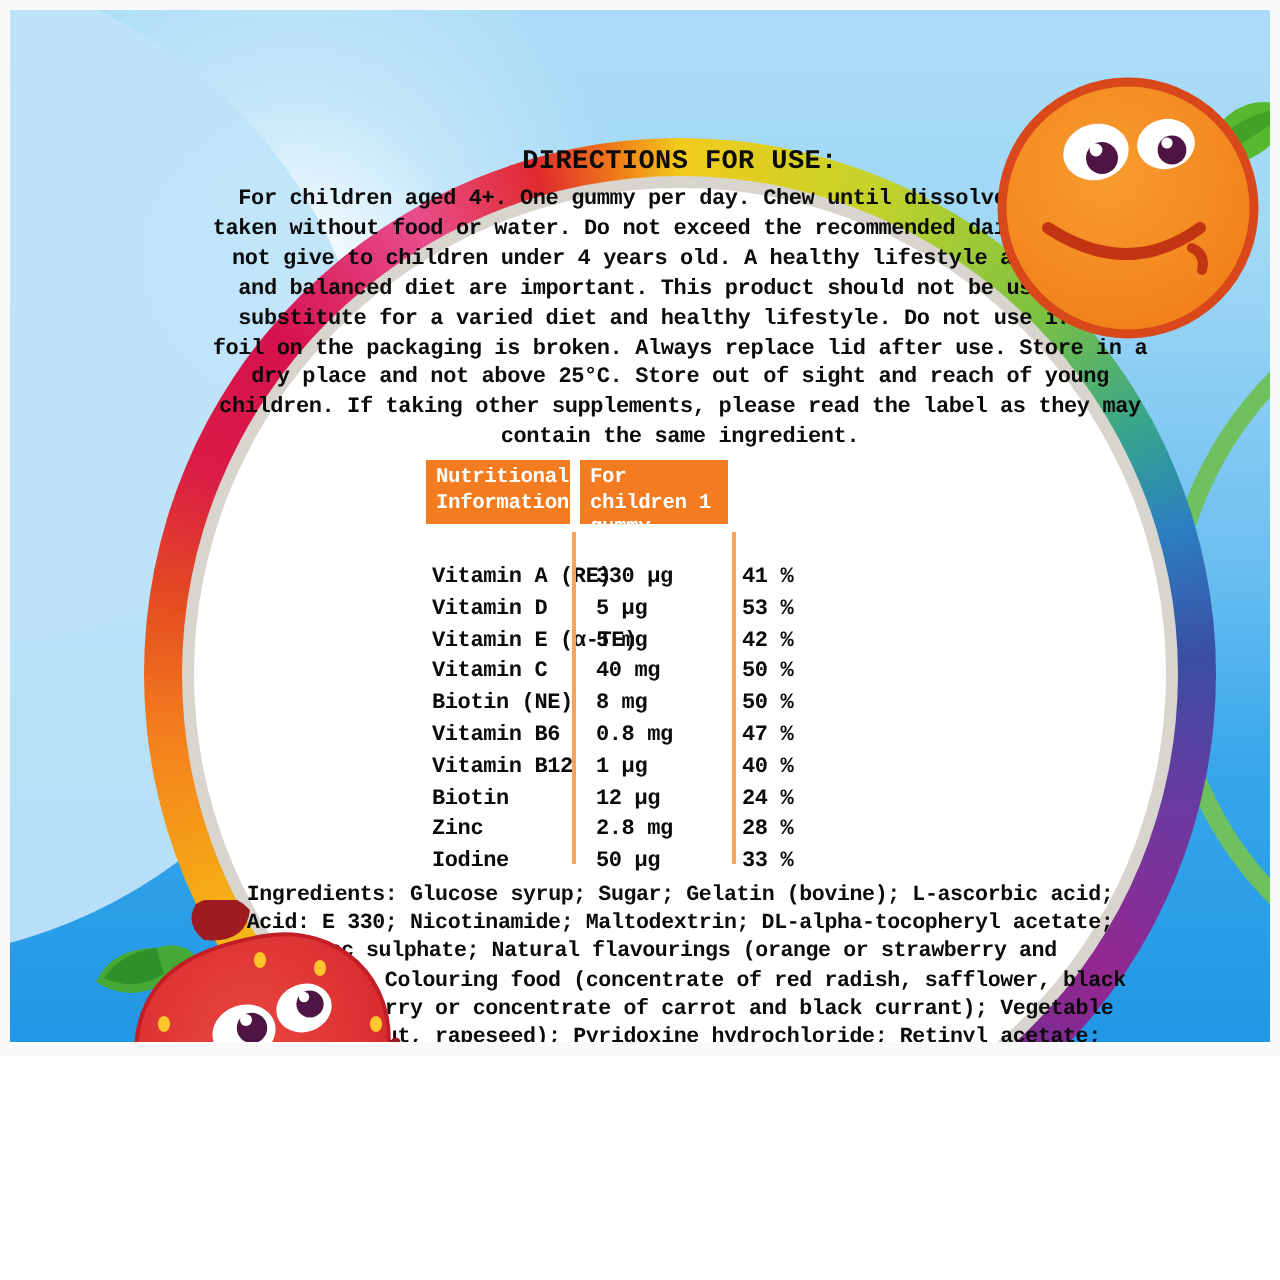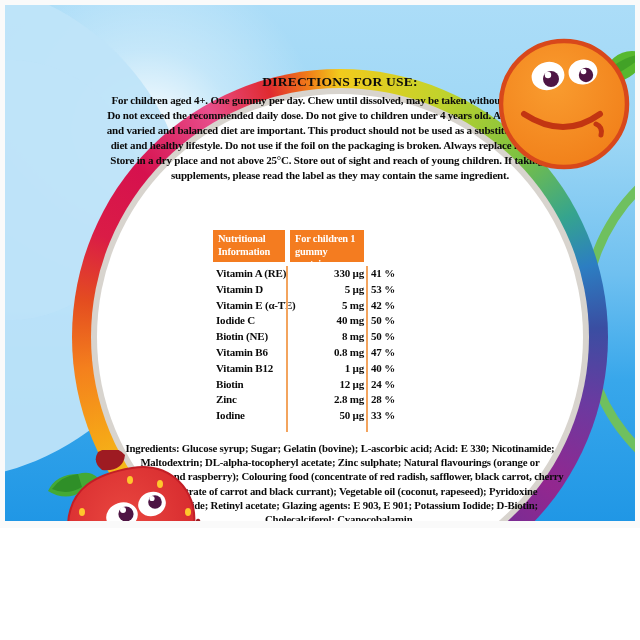--- a/index.html
+++ b/index.html
@@ -1,18 +1,18 @@
 <!DOCTYPE html>
 <html><head>
 <meta charset="utf-8">
 <style>
   html,body{margin:0;padding:0;background:#ffffff;}
   .stage{
     position:relative;width:640px;height:528px;overflow:hidden;
-    font-family:Liberation Serif, serif;
+    font-family:Liberation Mono, monospace;
     -webkit-font-smoothing:antialiased;
   }
   
   .sky{
     position:absolute;inset:0;
     background:
       radial-gradient(circle at 148px 140px, rgba(255,255,255,.85) 0 26px, rgba(255,255,255,.35) 90px, rgba(255,255,255,0) 175px),
       linear-gradient(180deg,#ACDDF8 0%,#9ED7F5 25%,#6FC0F0 52%,#38A7EB 72%,#1F96E5 100%);
   }
   .cloud{
@@ -41,32 +41,32 @@
   .title{
     position:absolute;left:72px;top:74px;width:536px;text-align:center;
     font-size:13.5px;font-weight:700;letter-spacing:.2px;
   }
   .directions{
     position:absolute;left:104px;top:93px;width:472px;text-align:center;
     font-size:11px;line-height:14.9px;font-weight:700;letter-spacing:-.2px;
   }
   .tbl{position:absolute;left:213px;top:230px;width:218px;}
   .thead,.tbody{display:grid;grid-template-columns:72px 74px 62px;column-gap:5px;}
-  .thead{margin-bottom:4px;}
+  .thead{margin-bottom:20px;}
   .th{
     background:#F47C20;color:#ffffff;height:32px;box-sizing:border-box;
     font-size:10.4px;line-height:12.6px;font-weight:700;letter-spacing:-.2px;
     padding:3px 2px 0 5px;
   }
   .td{
     font-size:11px;line-height:15.8px;font-weight:700;letter-spacing:-.2px;
     white-space:nowrap;
   }
   .td.c0{padding-left:3px;}
-  .td.c1{padding-left:8px;text-align:right;}
+  .td.c1{padding-left:8px;}
   .td.c2{padding-left:2px;}
   .vline{position:absolute;top:36px;width:2px;height:166px;background:#F3A45E;}
   .vline.v1{left:73px;}
   .vline.v2{left:153px;}
   .ingredients{
     position:absolute;left:115px;top:441px;width:450px;text-align:center;
     font-size:10.8px;line-height:14.2px;font-weight:700;letter-spacing:-.2px;
   }
   .ingredients .ing-label{font-weight:700;}
   
@@ -106,21 +106,21 @@
       <div class="tbody">
           <div class="td c0">Vitamin A (RE)</div>
           <div class="td c1">330 µg</div>
           <div class="td c2">41 %</div>
           <div class="td c0">Vitamin D</div>
           <div class="td c1">5 µg</div>
           <div class="td c2">53 %</div>
           <div class="td c0">Vitamin E (α-TE)</div>
           <div class="td c1">5 mg</div>
           <div class="td c2">42 %</div>
-          <div class="td c0">Iodide C</div>
+          <div class="td c0">Vitamin C</div>
           <div class="td c1">40 mg</div>
           <div class="td c2">50 %</div>
           <div class="td c0">Biotin (NE)</div>
           <div class="td c1">8 mg</div>
           <div class="td c2">50 %</div>
           <div class="td c0">Vitamin B6</div>
           <div class="td c1">0.8 mg</div>
           <div class="td c2">47 %</div>
           <div class="td c0">Vitamin B12</div>
           <div class="td c1">1 µg</div>

